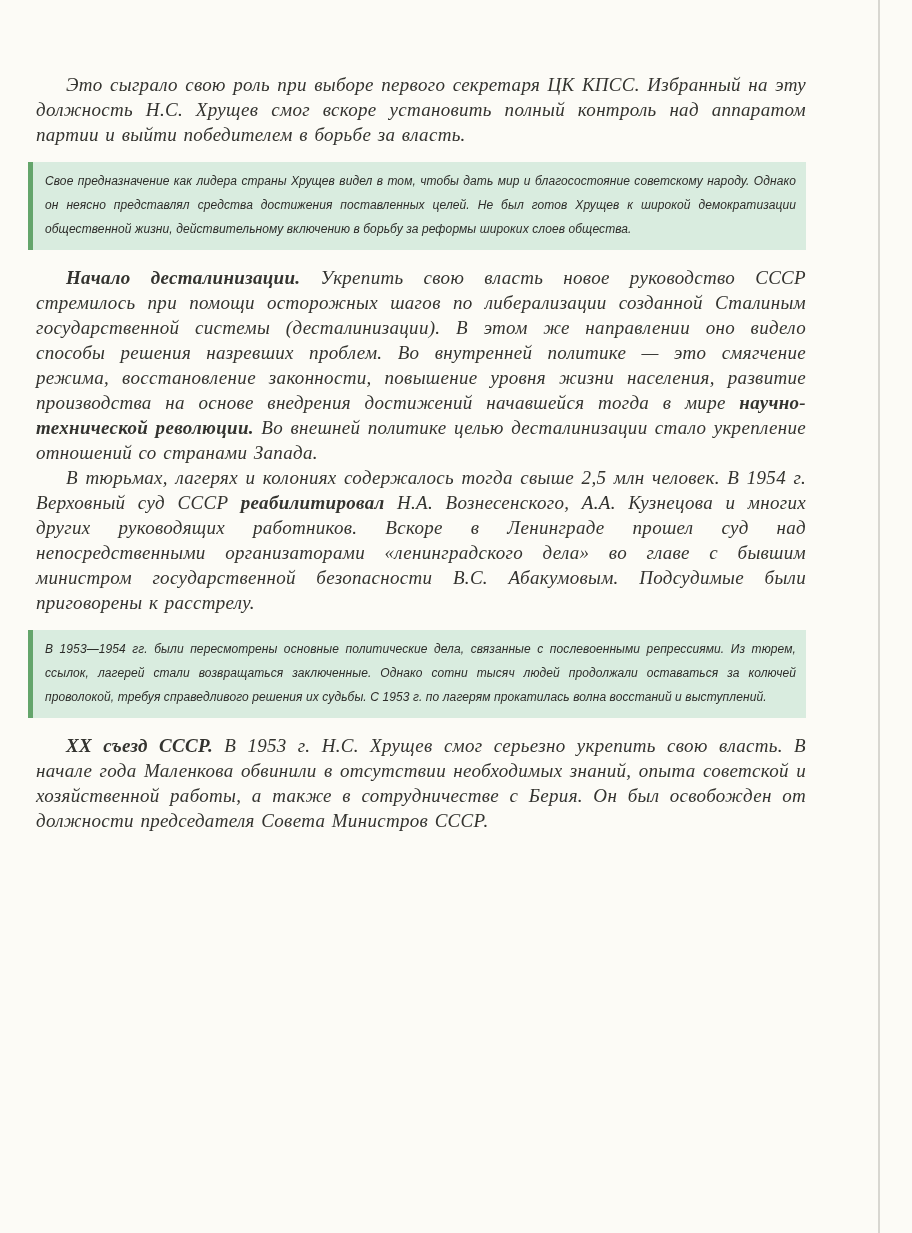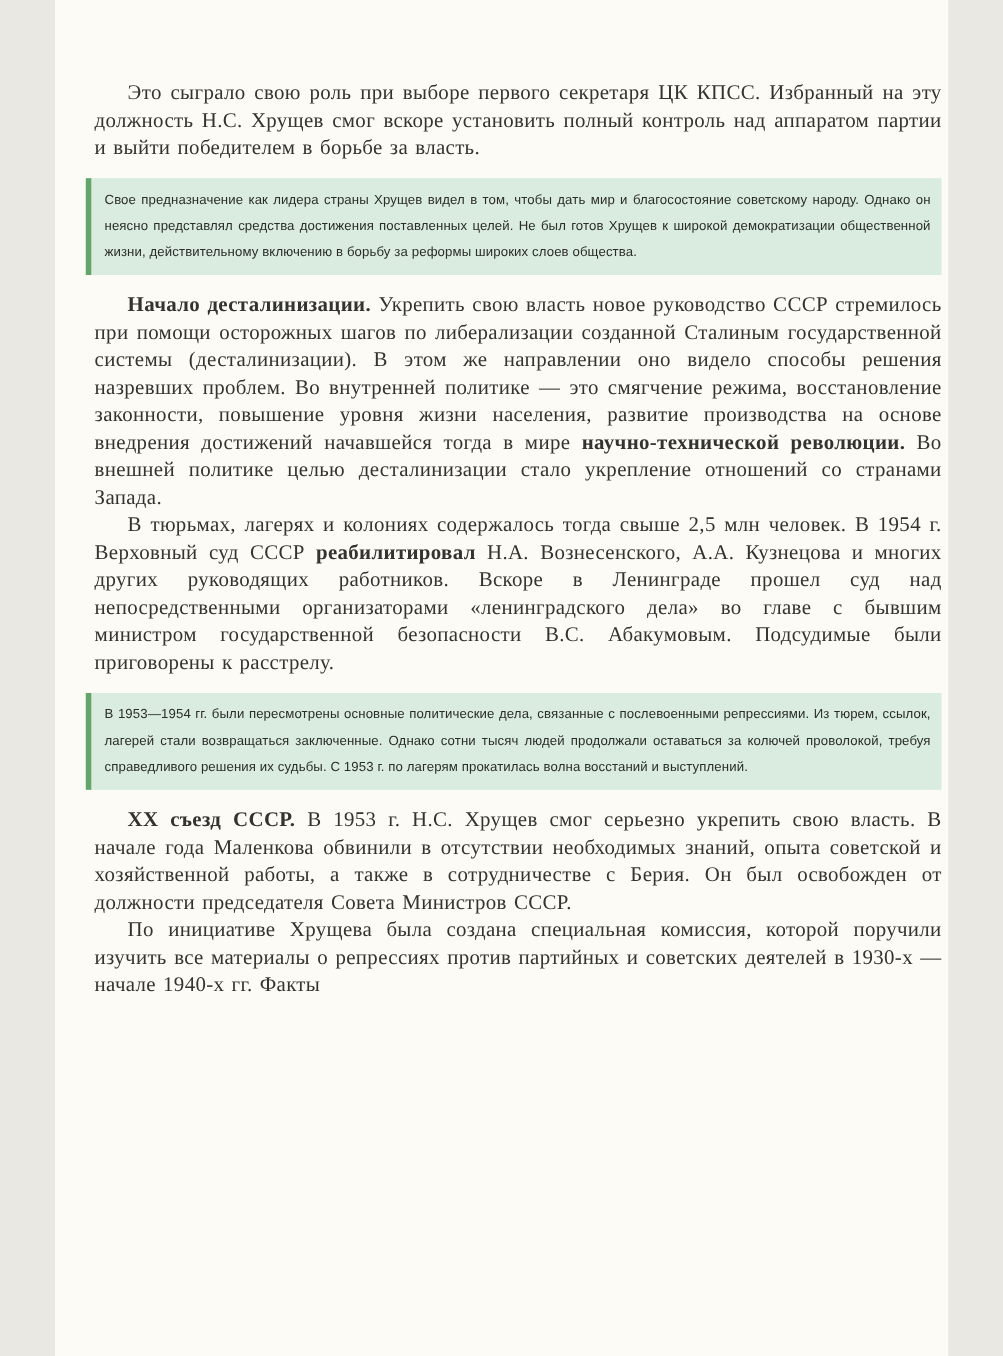--- a/index.html
+++ b/index.html
@@ -4,26 +4,27 @@
 <style>
   * { margin: 0; padding: 0; box-sizing: border-box; }
 
   html, body {
     background: #e9e8e3;
     font-family: "Liberation Serif", serif;
   }
 
   .page {
     position: relative;
-    width: 812px;
+    width: 912px;
     height: 1233px;
     margin: 0 auto;
     background: var(--page-bg, #fcfbf6);
     color: var(--text-color, #33332f);
     overflow: hidden;
+    font-style: italic;
   }
 
   .scan-edge {
     position: absolute;
     top: 0;
     bottom: 0;
     left: 878px;
     width: 2px;
     background: rgba(150, 150, 140, 0.35);
   }
@@ -116,18 +117,17 @@
     <p class="body indent section"><b>Начало десталинизации.</b><span> Укрепить свою власть новое руководство СССР стремилось при помощи осторожных шагов по либерализации созданной Сталиным государственной системы (десталинизации). В этом же направлении оно видело способы решения назревших проблем. Во внутренней политике — это смягчение режима, восстановление законности, повышение уровня жизни населения, развитие производства на основе внедрения достижений начавшейся тогда в мире </span><b>научно-технической революции.</b><span> Во внешней политике целью десталинизации стало укрепление отношений со странами Запада.</span></p>
 
     <p class="body indent"><span>В тюрьмах, лагерях и колониях содержалось тогда свыше 2,5 млн человек. В 1954 г. Верховный суд СССР </span><b>реабилитировал</b><span> Н.А. Вознесенского, А.А. Кузнецова и многих других руководящих работников. Вскоре в Ленинграде прошел суд над непосредственными организаторами «ленинградского дела» во главе с бывшим министром государственной безопасности В.С. Абакумовым. Подсудимые были приговорены к расстрелу.</span></p>
 
     <aside class="note-box">
       <p class="box-para">В 1953—1954 гг. были пересмотрены основные политические дела, связанные с послевоенными репрессиями. Из тюрем, ссылок, лагерей стали возвращаться заключенные. Однако сотни тысяч людей продолжали оставаться за колючей проволокой, требуя справедливого решения их судьбы. С 1953 г. по лагерям прокатилась волна восстаний и выступлений.</p>
     </aside>
 
     <p class="body indent section"><b>XX съезд СССР.</b><span> В 1953 г. Н.С. Хрущев смог серьезно укрепить свою власть. В начале года Маленкова обвинили в отсутствии необходимых знаний, опыта советской и хозяйственной работы, а также в сотрудничестве с Берия. Он был освобожден от должности председателя Совета Министров СССР.</span></p>
 
-    <p class="body indent">По инициативе Хрущева была создана специальная комиссия, которой поручили изучить все материалы о репрессиях против партийных и советских деятелей в 1930-х — начале 1940-х гг. Факты</p>
 
   </main>
 
 
 </div>
 
 </body></html>

